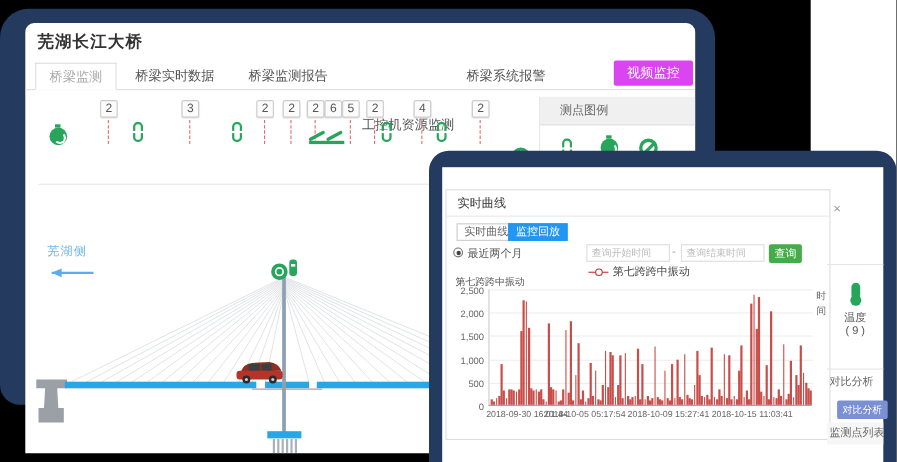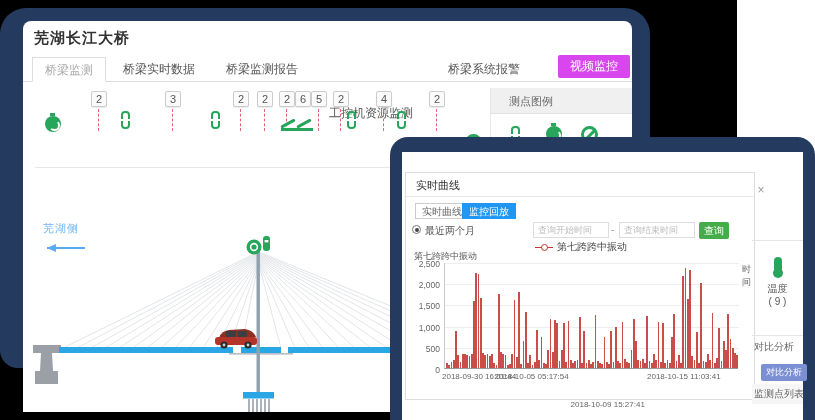--- a/index.html
+++ b/index.html
@@ -131,21 +131,21 @@
   <div id="main-card" class="abs">
 
     <div id="main-title" class="abs">芜湖长江大桥</div>
 
     <div id="tabbar" class="abs">
       <div id="tabs-holder">
           <div class="tab active" style="left: 9px;">桥梁监测</div>
           <div class="tab" style="left: 88px;">桥梁实时数据</div>
           <div class="tab" style="left: 191px;">桥梁监测报告</div>
           <div class="tab" style="left: 294px; margin-top: 44px;">工控机资源监测</div>
-          <div class="tab" style="left: 413px;">桥梁系统报警</div>
+          <div class="tab" style="left: 389px;">桥梁系统报警</div>
         </div>
       <button id="video-btn">视频监控</button>
     </div>
 
     <div id="sensor-row" class="abs">
         <div class="sr-item icon-timer" style="left: 22px; top: 25px;"></div>
         <div class="sr-item" style="left: 68px; top: 0px;">
           <div class="badge">2</div>
           <div class="dots"></div>
         </div>
@@ -452,21 +452,21 @@
           <div class="bar" style="height: 17.808px;"></div>
           <div class="bar" style="height: 54.272px;"></div>
           <div class="bar" style="height: 28.832px;"></div>
           <div class="bar" style="height: 20.352px;"></div>
           <div class="bar" style="height: 14.84px;"></div>
           <div class="bar" style="height: 12.72px;"></div>
         </div>
       <div id="xtick-holder">
           <div class="xtick" style="left: 1%; transform: translateX(-8%);">2018-09-30 16:01:44</div>
           <div class="xtick" style="left: 27%; transform: translateX(-40%);">2018-10-05 05:17:54</div>
-          <div class="xtick" style="left: 53%; transform: translateX(-40%); margin-top: 28px;">2018-10-09 15:27:41</div>
+          <div class="xtick" style="left: 53%; transform: translateX(-40%);">2018-10-09 15:27:41</div>
           <div class="xtick" style="left: 79%; transform: translateX(-40%);">2018-10-15 11:03:41</div>
         </div>
     </div>
     <div id="x-unit">时间</div>
   </div>
 </div>
 
 <div id="side-strip" class="abs">
   <div class="strip-div" style="top:88px;"></div>
   <div id="temp-block">

